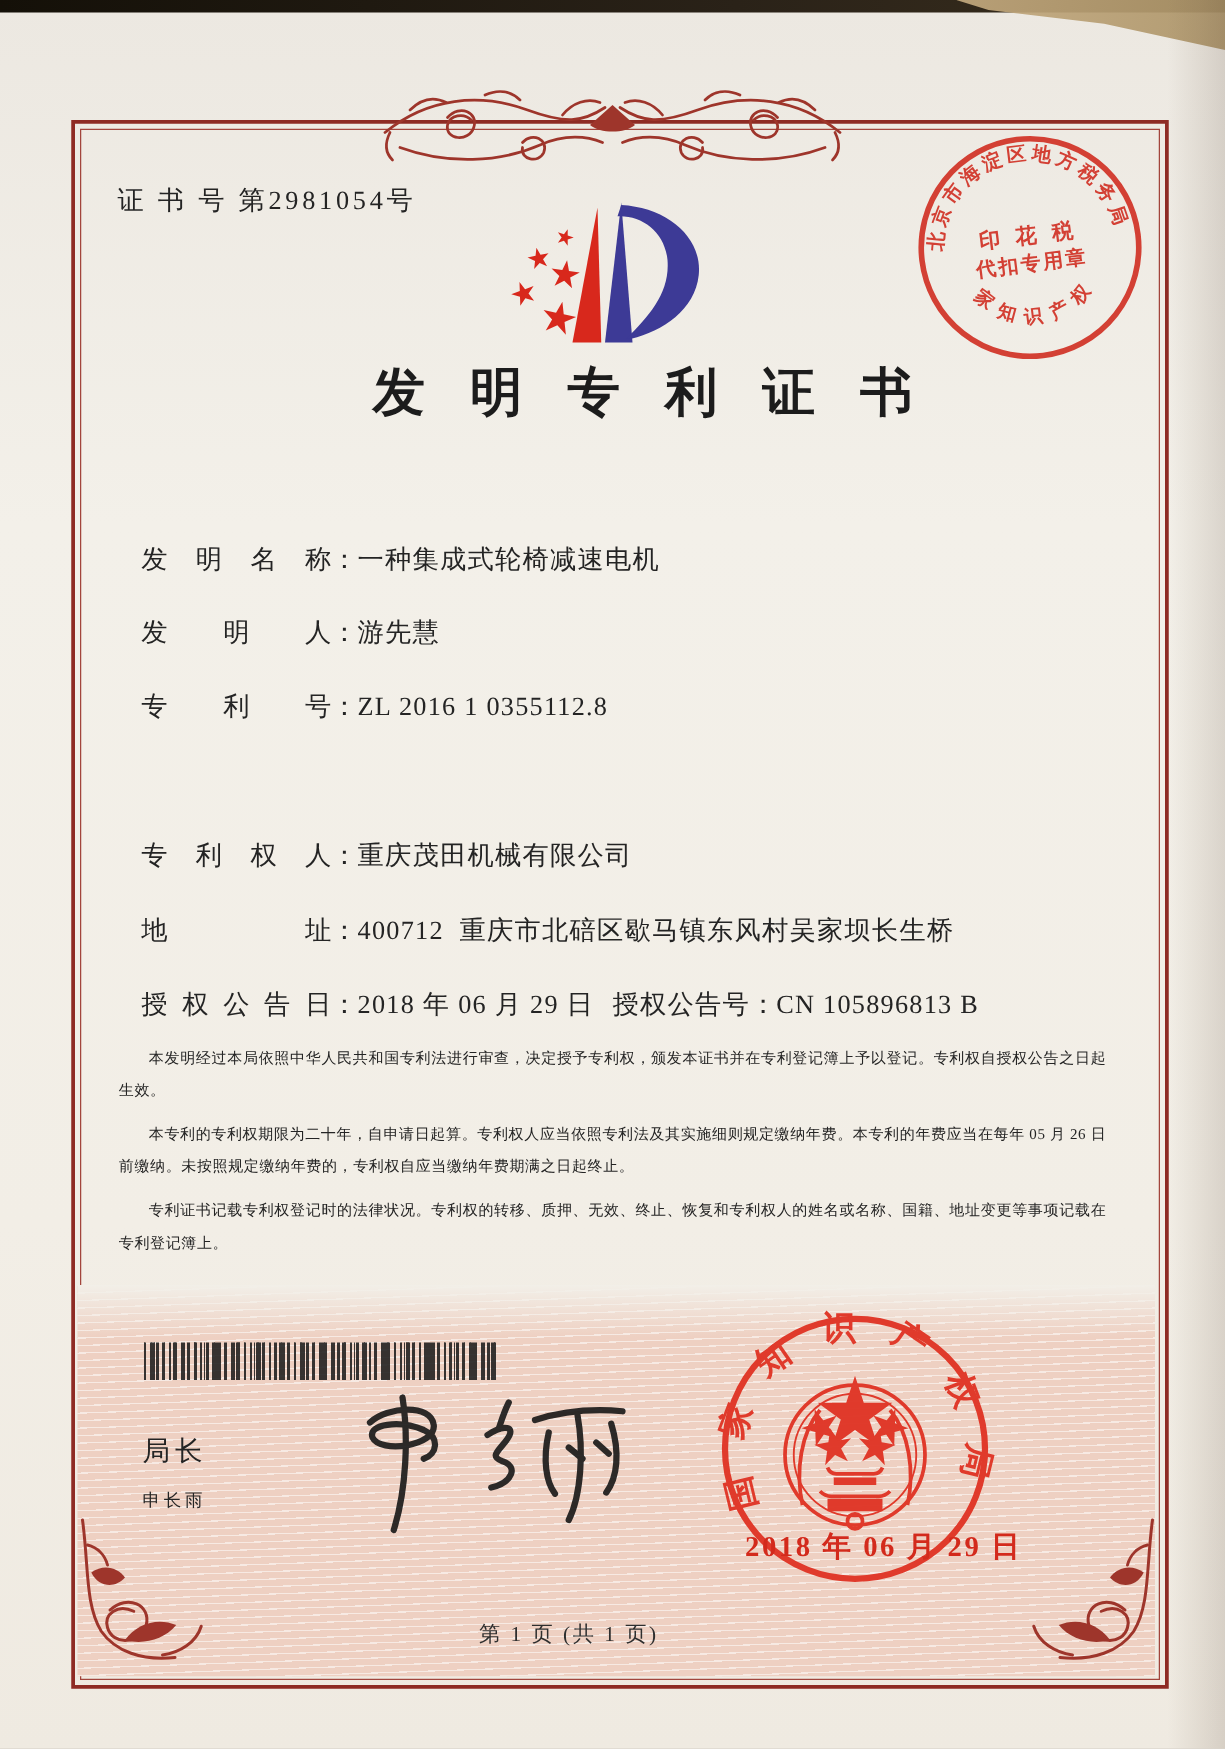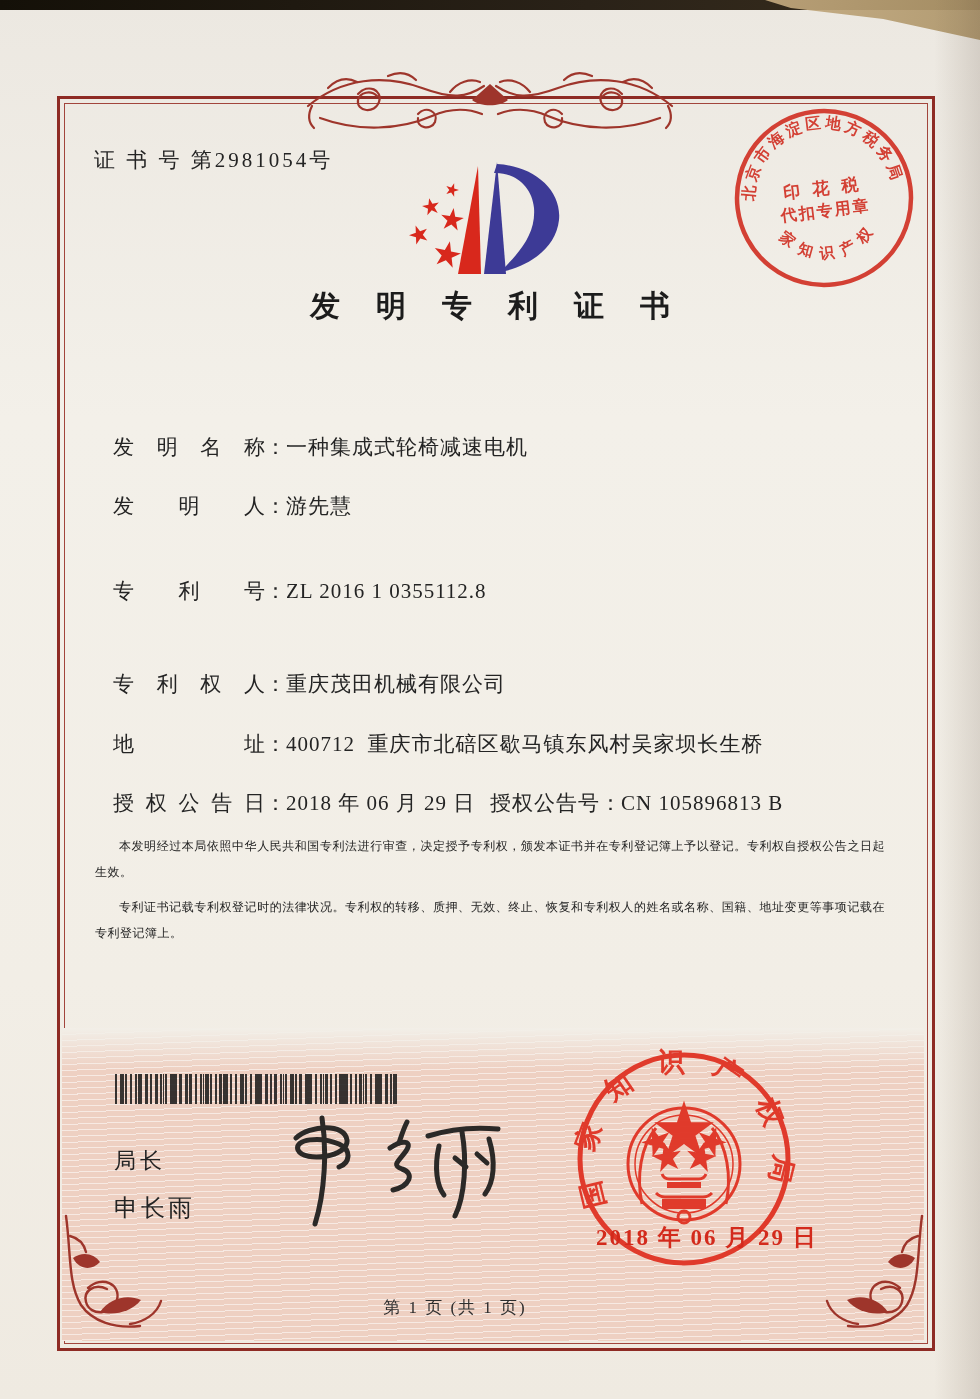--- a/index.html
+++ b/index.html
@@ -25,41 +25,41 @@
   .pink-zone { position:absolute; left:62px; top:1028px; width:862px; height:313px;
     background:
       linear-gradient(180deg,#f2efe8 0,rgba(242,239,232,0) 42px),
       repeating-linear-gradient(178deg,rgba(255,255,255,.55) 0 1px,rgba(255,255,255,0) 1px 6px),
       #eed0c2;
   }
 
   .cert-no { position:absolute; left:94px; top:146px; font-size:21px; letter-spacing:3px; white-space:pre; }
 
   .title { position:absolute; left:60px; top:286px; width:860px; text-align:center;
-    font-size:30px; font-weight:bold; letter-spacing:36px; text-indent:36px; color:#1c1c1c; }
+    font-size:42px; font-weight:bold; letter-spacing:36px; text-indent:36px; color:#1c1c1c;padding-left:24px; }
 
   .field-row { position:absolute; left:113px; width:800px; font-size:21px; white-space:nowrap; }
   .flabel { display:inline-block; width:152px; text-align:justify; text-align-last:justify; vertical-align:bottom;font-family:Liberation Mono, monospace; }
   .fvalue { white-space:pre; letter-spacing:1px; }
   .grant-right { position:absolute; left:377px; top:0; white-space:nowrap; }
   .grant-right .flabel2 { letter-spacing:1px; }
 
   .paras { position:absolute; left:95px; top:833px; width:790px; }
   .paras p { margin:0 0 9px 0; font-size:12px; line-height:26px; text-indent:2em;
     text-align:justify; letter-spacing:.5px; }
 
   .barcode { position:absolute; left:115px; top:1074px; width:282px; height:30px; opacity:.88;
     background-image:
       repeating-linear-gradient(90deg,#1d1d1d 0 2px,transparent 2px 5px),
       repeating-linear-gradient(90deg,#1d1d1d 0 1px,transparent 1px 8px),
       repeating-linear-gradient(90deg,transparent 0 6px,#1d1d1d 6px 9px,transparent 9px 17px);
   }
 
   .director-title { position:absolute; left:114px; top:1146px; font-size:22px; letter-spacing:4px; }
-  .director-name  { position:absolute; left:114px; top:1192px; font-size:24px; letter-spacing:3px; }
+  .director-name  { position:absolute; left:114px; top:1192px; font-size:14px; letter-spacing:3px; }
 
   .sig-svg { position:absolute; left:252px; top:1110px; }
   .seal-top { position:absolute; left:728px; top:102px; transform:rotate(-7deg); opacity:.95; }
   .seal-bottom { position:absolute; left:568px; top:1046px; opacity:.96; }
   .seal-date { position:absolute; left:596px; top:1222px; font-size:23px; color:#d32a1c;
     letter-spacing:2px; white-space:pre; font-weight:bold; }
 
   .footer { position:absolute; left:60px; top:1296px; width:790px; text-align:center;
     font-size:17px; letter-spacing:2px; color:#2e2e2e; white-space:pre; }
 
@@ -151,38 +151,39 @@
   </svg>
 
   <div class="title">发明专利证书</div>
 
   <div class="field-row" style="top:433px;">
     <span class="flabel">发明名称</span><span>：</span><span class="fvalue">一种集成式轮椅减速电机</span>
   </div>
   <div class="field-row" style="top:492px;">
     <span class="flabel">发明人</span><span>：</span><span class="fvalue">游先慧</span>
   </div>
-  <div class="field-row" style="top:551px;margin-top:26px;">
+  <div class="field-row" style="top:551px;">
     <span class="flabel">专利号</span><span>：</span><span class="fvalue">ZL 2016 1 0355112.8</span>
   </div>
   <div class="field-row" style="top:670px;">
     <span class="flabel">专利权人</span><span>：</span><span class="fvalue">重庆茂田机械有限公司</span>
   </div>
   <div class="field-row" style="top:730px;">
     <span class="flabel">地址</span><span>：</span><span class="fvalue">400712  重庆市北碚区歇马镇东风村吴家坝长生桥</span>
   </div>
   <div class="field-row" style="top:789px;">
     <span class="flabel">授权公告日</span><span>：</span><span class="fvalue">2018 年 06 月 29 日</span>
     <span class="grant-right">
       <span class="flabel2">授权公告号</span><span>：</span><span class="fvalue">CN 105896813 B</span>
     </span>
   </div>
 
   <div class="paras">
     <p>本发明经过本局依照中华人民共和国专利法进行审查，决定授予专利权，颁发本证书并在专利登记簿上予以登记。专利权自授权公告之日起生效。</p>
+    <p>本专利的专利权期限为二十年，自申请日起算。专利权人应当依照专利法及其实施细则规定缴纳年费。本专利的年费应当在每年 05 月 26 日前缴纳。未按照规定缴纳年费的，专利权自应当缴纳年费期满之日起终止。</p>
     <p>专利证书记载专利权登记时的法律状况。专利权的转移、质押、无效、终止、恢复和专利权人的姓名或名称、国籍、地址变更等事项记载在专利登记簿上。</p>
   </div>
 
   <div class="barcode"></div>
 
   <div class="director-title">局长</div>
   <div class="director-name">申长雨</div>
 
   <svg class="sig-svg" width="260" height="130" viewBox="0 0 260 130">
     <g stroke="#171717" stroke-width="5" fill="none" stroke-linecap="round" stroke-linejoin="round" opacity=".9">

